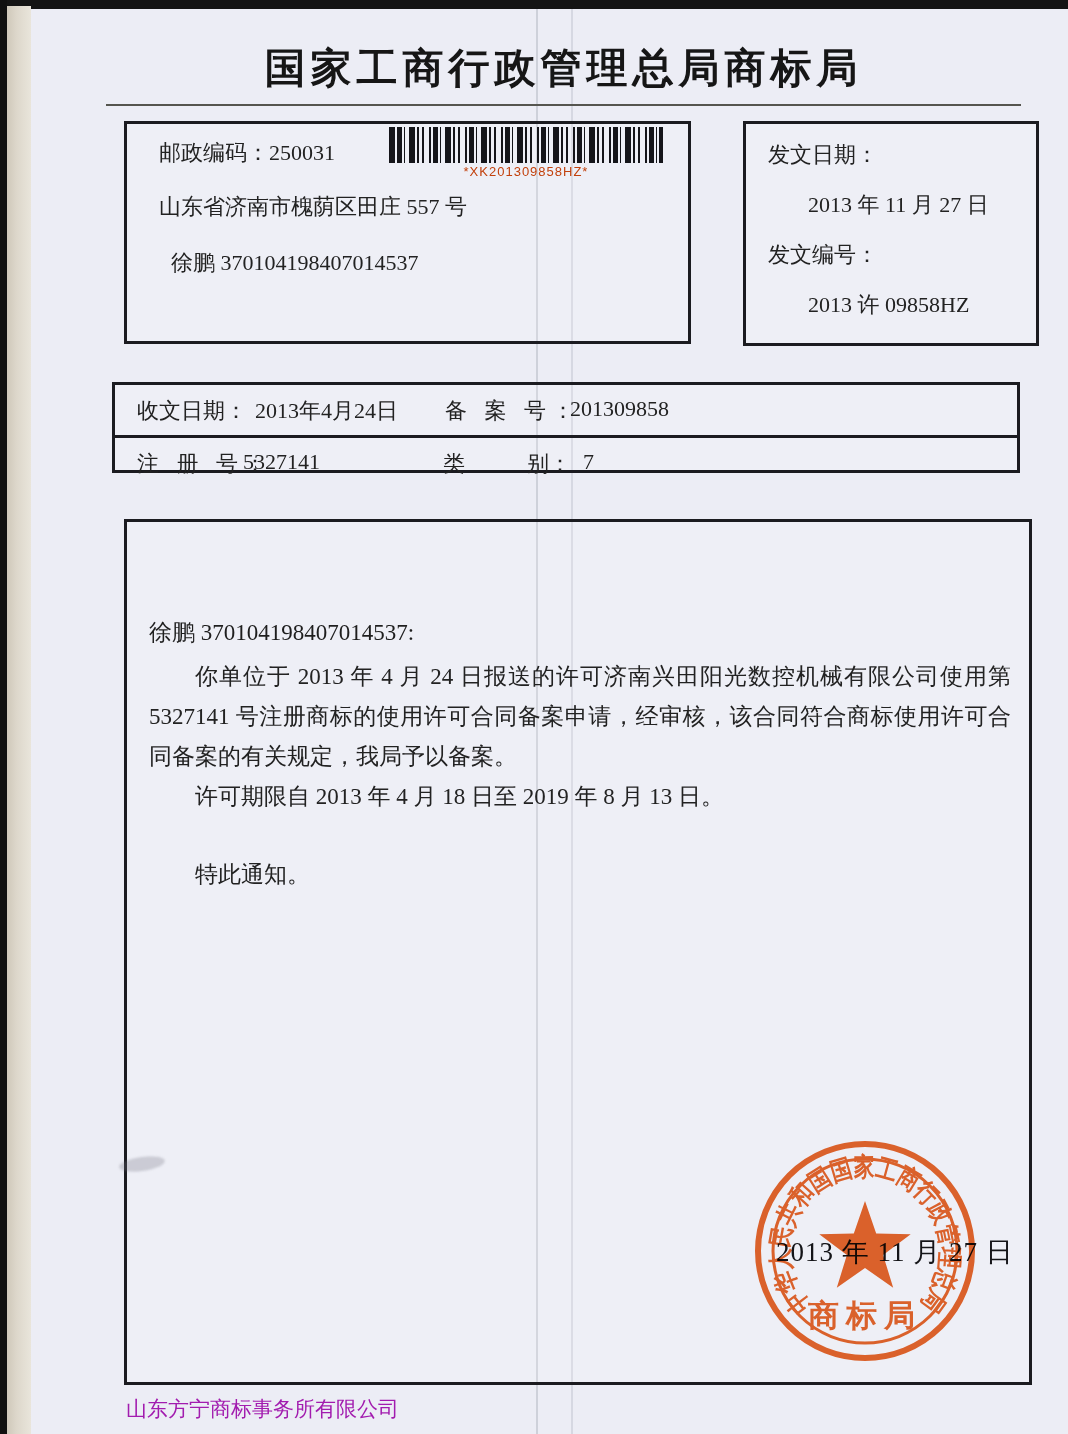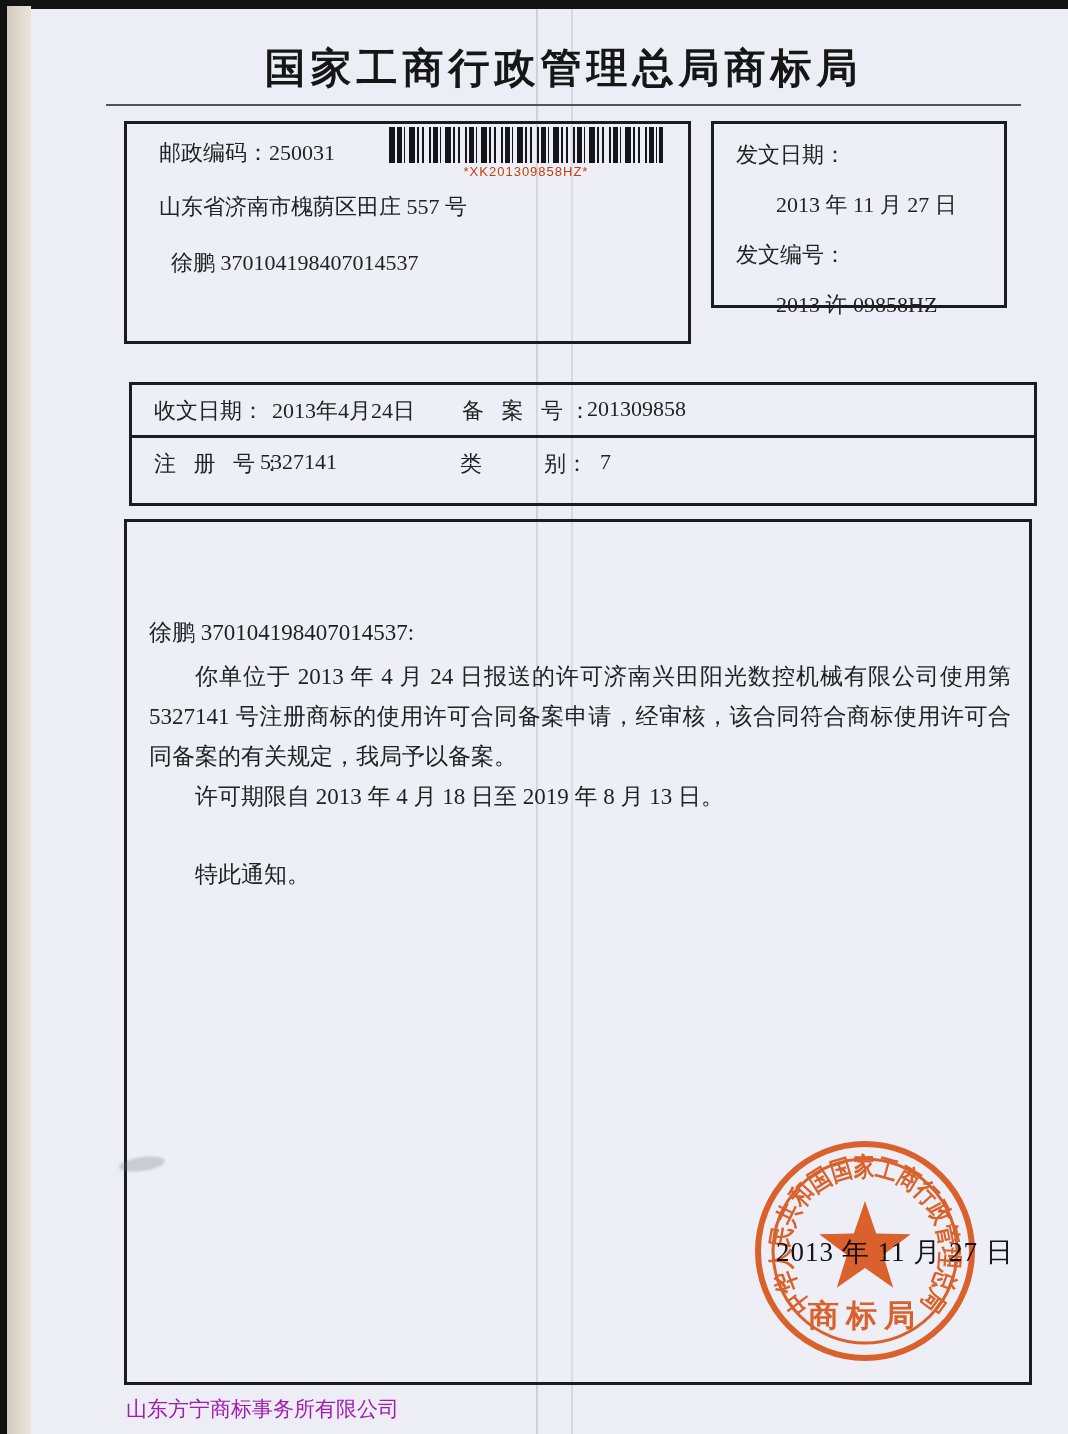--- a/index.html
+++ b/index.html
@@ -26,22 +26,22 @@
 
   .doc-title {
     position:absolute; left:75px; top:32px; width:915px;
     text-align:center; font-size:41px; font-weight:bold; letter-spacing:5px;
     color:#161616;
   }
   .title-rule { position:absolute; left:75px; top:95px; width:915px; height:2px; background:#55554f; }
 
   .box { position:absolute; border:3px solid #1b1b20; background:rgba(255,255,255,0.12); }
   .sender-box   { left:93px;  top:112px; width:567px; height:223px; }
-  .dispatch-box { left:680px; top:112px; width:296px; height:187px; }
-  .registry-box { left:98px;  top:373px; width:908px; height:124px; }
+  .dispatch-box { left:712px; top:112px; width:296px; height:225px; }
+  .registry-box { left:81px;  top:373px; width:908px; height:91px; }
   .notice-box   { left:93px;  top:510px; width:908px; height:866px; }
 
   .line { position:absolute; font-size:22px; white-space:nowrap; color:#222; }
 
   
   .postal-line { left:32px; top:14px; }
   .barcode { position:absolute; left:262px; top:3px; width:274px; }
   .bars { height:36px;
     background:
       repeating-linear-gradient(90deg,

